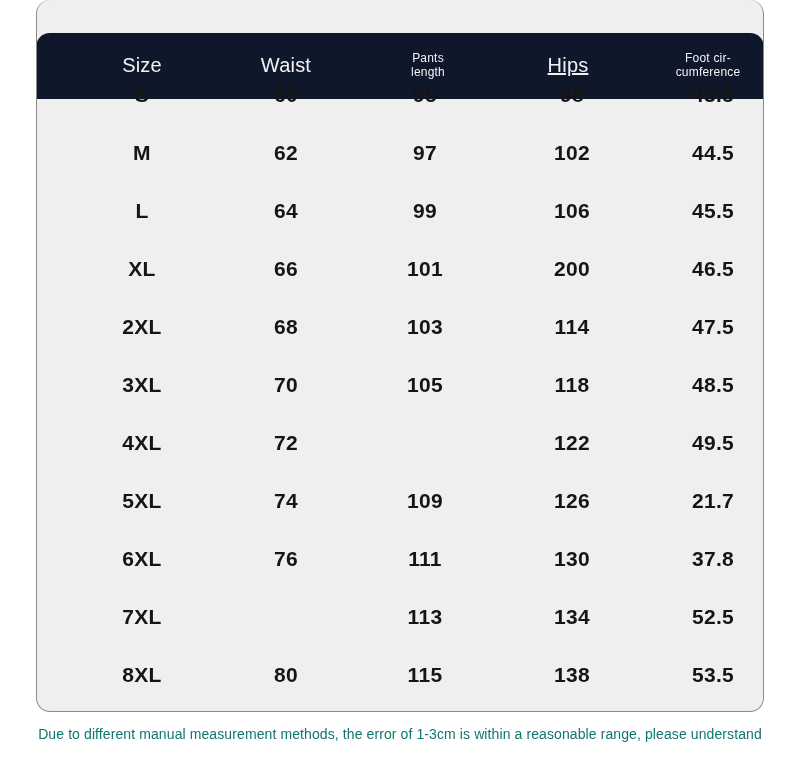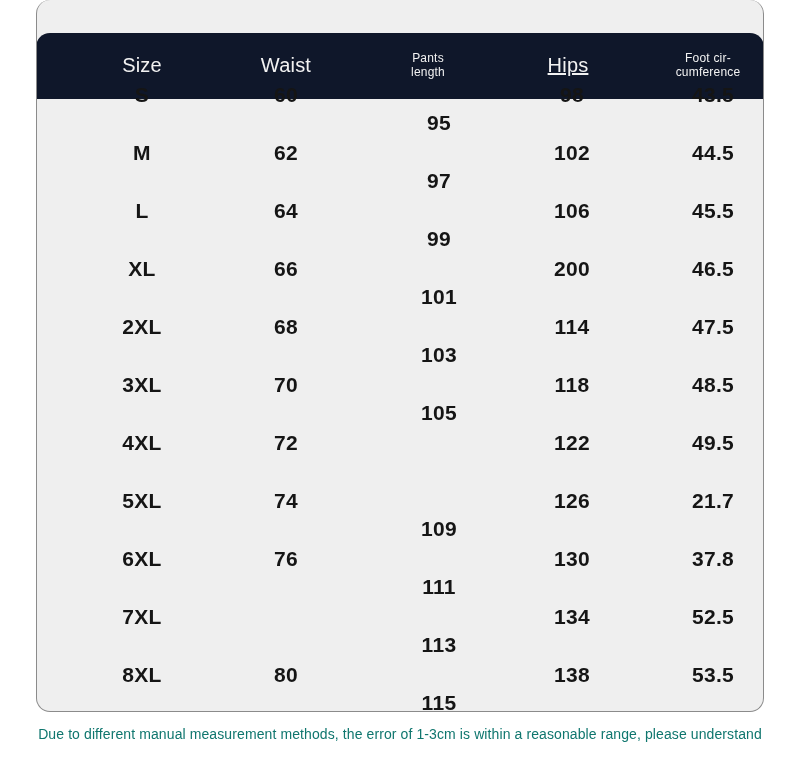--- a/index.html
+++ b/index.html
@@ -86,21 +86,21 @@
     display: flex;
     align-items: center;
     justify-content: center;
     color: #151515;
     font-size: 21px;
     font-weight: bold;
     letter-spacing: 0.3px;
   }
   .td.c0 { left: 35px;  width: 140px; }
   .td.c1 { left: 179px; width: 140px; }
-  .td.c2 { left: 332px; width: 140px; margin-top: 28px; }
+  .td.c2 { left: 318px; width: 140px; }
   .td.c3 { left: 465px; width: 140px; }
   .td.c4 { left: 606px; width: 140px; }
 
   
   #footer-note {
     position: absolute;
     left: 0;
     top: 726px;
     width: 800px;
     text-align: center;

